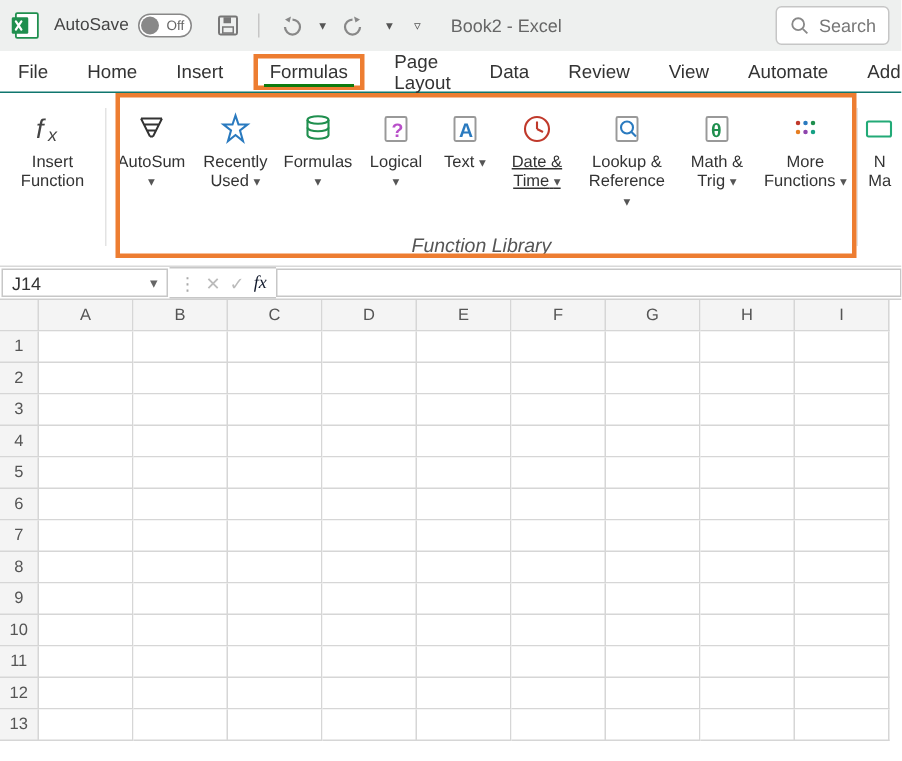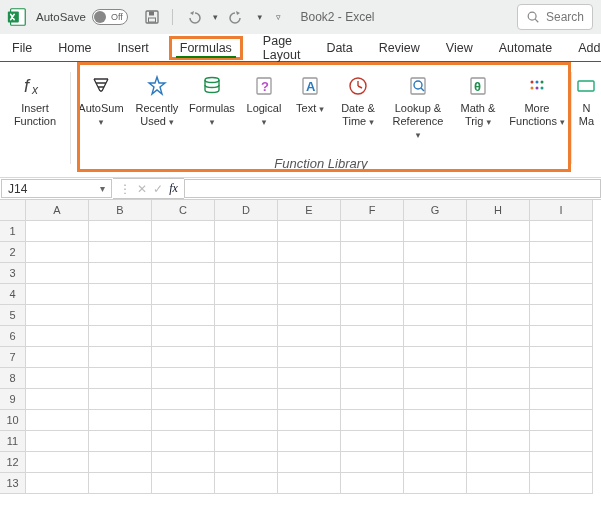--- a/index.html
+++ b/index.html
@@ -186,21 +186,21 @@
         </div>
         <div class="bigbtn" style="width: 38px;">
           <span class="icon">
             <svg width="24" height="24" viewBox="0 0 24 24">
               <rect x="5" y="4" width="14" height="16" rx="1" fill="none" stroke="#999" stroke-width="1.3"></rect>
               <text x="8" y="17" font-size="13" fill="#2a7abf" font-weight="bold">A</text>
             </svg>
           </span>
           <span class="label"><span>Text</span> <span class="chevd">▾</span></span>
         </div>
-        <div class="bigbtn" style="width: 50px;">
+        <div class="bigbtn" style="width: 50px; text-decoration: underline;">
           <span class="icon">
             <svg width="24" height="24" viewBox="0 0 24 24">
               <circle cx="12" cy="12" r="8" fill="none" stroke="#c0392b" stroke-width="1.4"></circle>
               <line x1="12" y1="12" x2="12" y2="7" stroke="#c0392b" stroke-width="1.4"></line>
               <line x1="12" y1="12" x2="16" y2="14" stroke="#c0392b" stroke-width="1.4"></line>
             </svg>
           </span>
           <span class="label"><span>Date &amp;</span><br><span>Time</span> <span class="chevd">▾</span></span>
         </div>
         <div class="bigbtn" style="width: 62px;">

